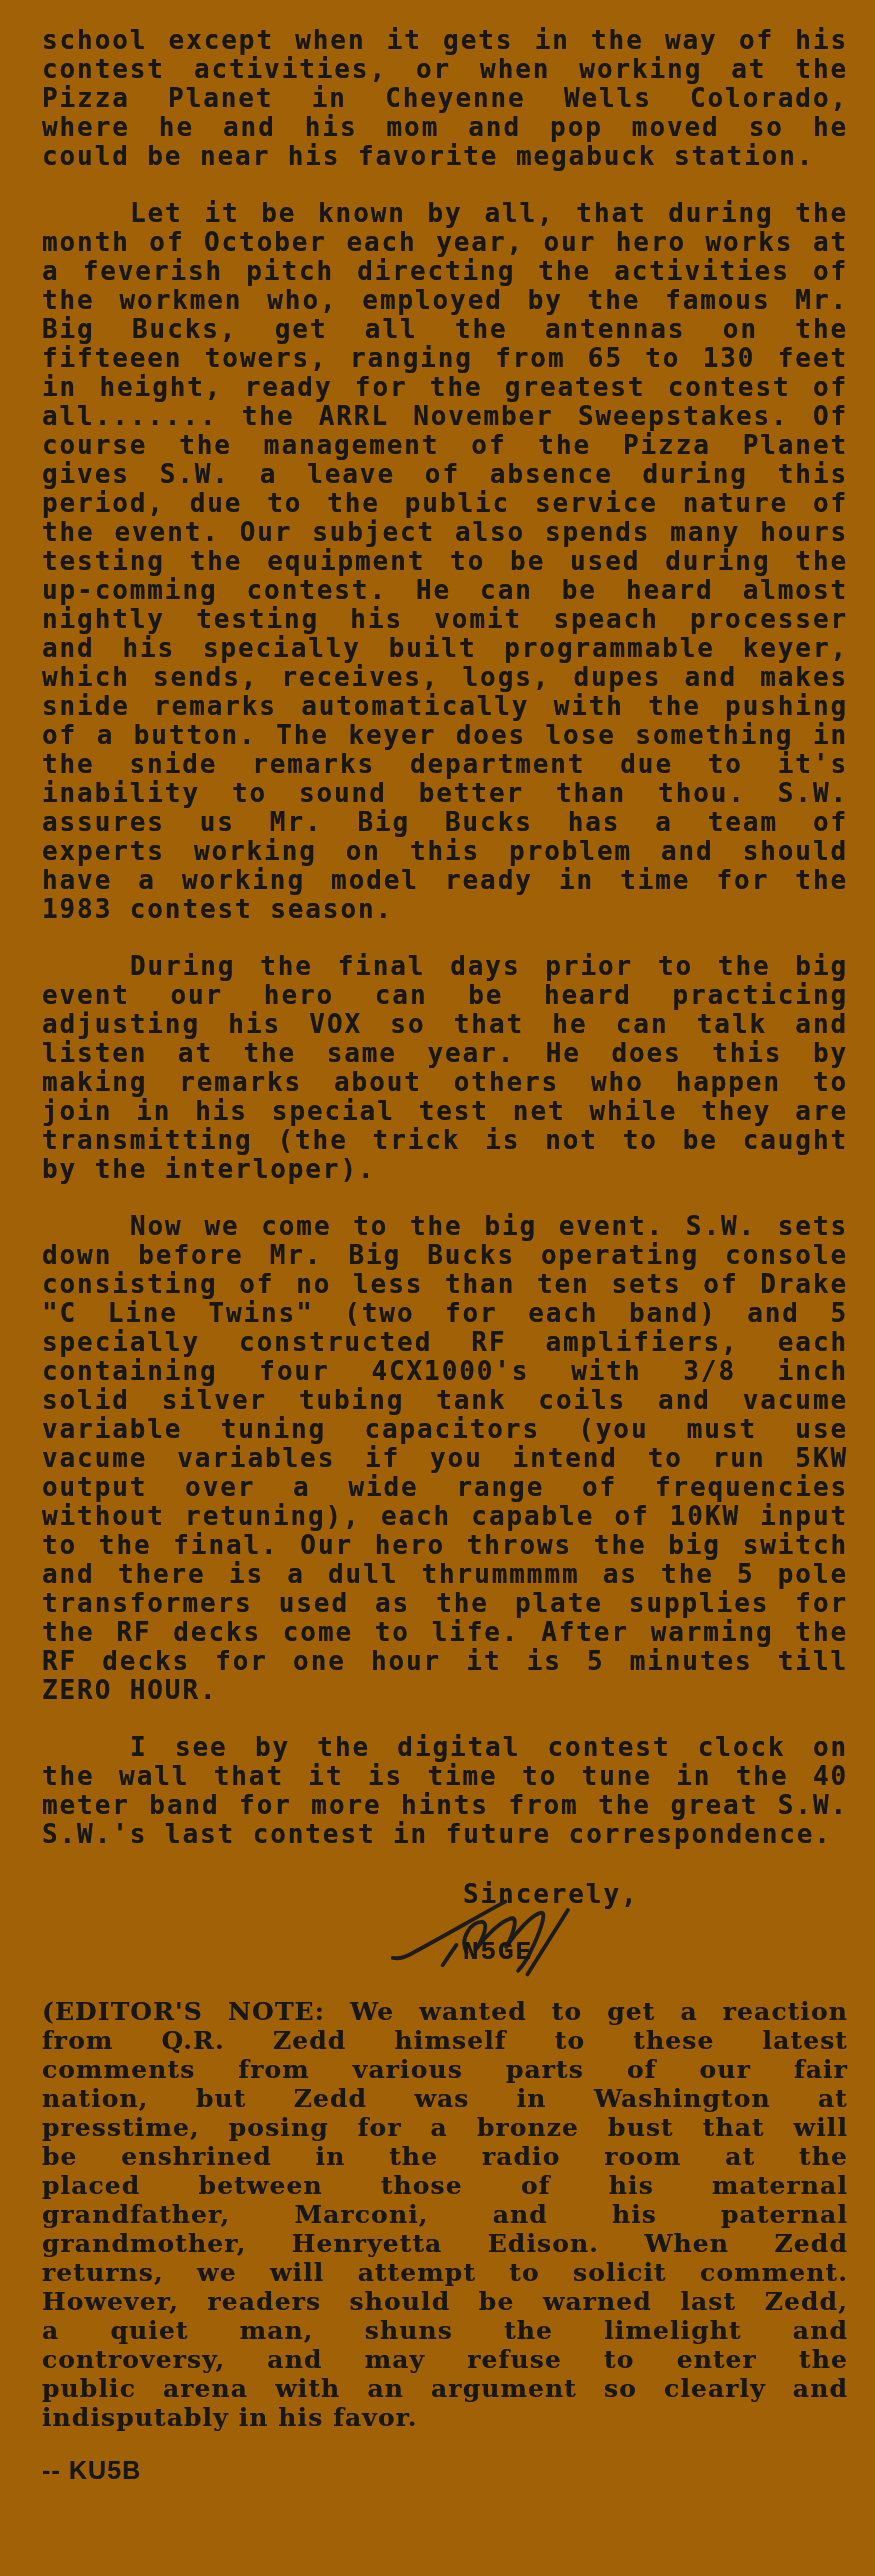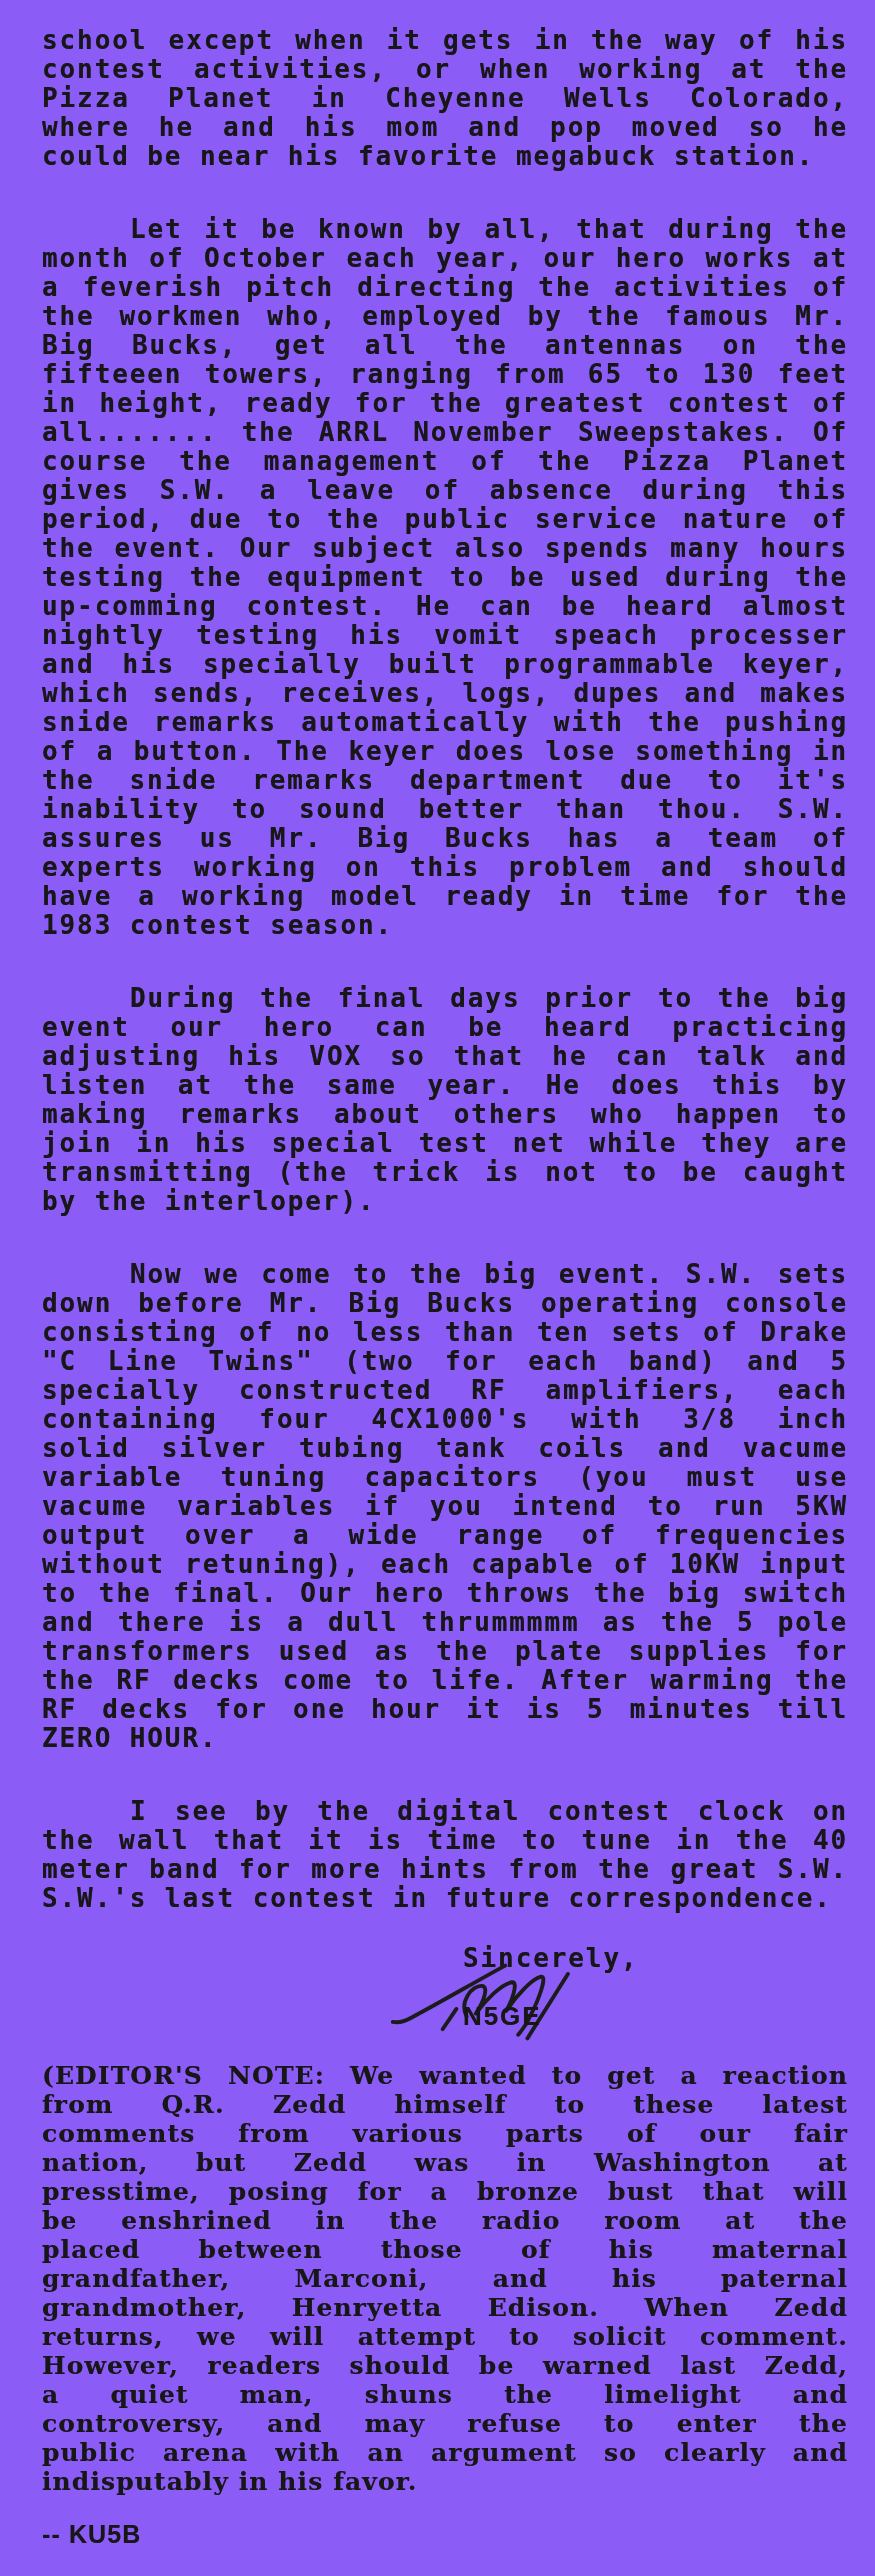--- a/index.html
+++ b/index.html
@@ -2,53 +2,53 @@
 <html style="font-size:14.8px"><head>
 <meta charset="utf-8">
 <style>
   html, body { margin: 0; padding: 0; background: #ffffff; }
   .page {
     position: relative;
     width: 876px;
     height: 2576px;
     box-sizing: border-box;
     padding: 26px 28px 0 42px;
-    background: #8b5cf6;
+    background: #a16207;
     color: #171717;
     overflow: hidden;
   }
   
   .line {
     font-family: "DejaVu Sans Mono", monospace;
     font-size: 26px;
     line-height: 29px;
     font-weight: bold;
     letter-spacing: 1.9px;
     text-align: justify;
     text-align-last: justify;
     white-space: normal;
     text-shadow: 0 0 0.6px rgba(20,20,20,0.55);
   }
   .line.last { text-align: right; text-align-last: left; }
   .line.ind  { text-indent: 88px; }
   .para { margin: 0; }
-  .para + .para { margin-top: 44px; }
+  .para + .para { margin-top: 28px; }
 
   
   .sig-block { position: relative; height: 136px; margin-top: 12px; }
   .closing {
     font-family: "DejaVu Sans Mono", monospace;
     font-size: 26px; line-height: 29px; font-weight: bold;
     letter-spacing: 1.9px;
     margin-left: 421px; padding-top: 19.4px;
     text-shadow: 0 0 0.6px rgba(20,20,20,0.55);
   }
   .callsign {
     position: absolute; left: 421px; top: 77px;
-    font-family: Liberation Sans, sans-serif;
+    font-family: Liberation Mono, monospace;
     font-size: 26px; line-height: 29px; font-weight: bold;
     letter-spacing: 1.9px;
     text-shadow: 0 0 0.6px rgba(20,20,20,0.55);
   }
   .sig-svg { position: absolute; left: 349px; top: 36px; }
 
   
   .eline {
     font-family: "DejaVu Serif", serif;
     font-weight: bold;

